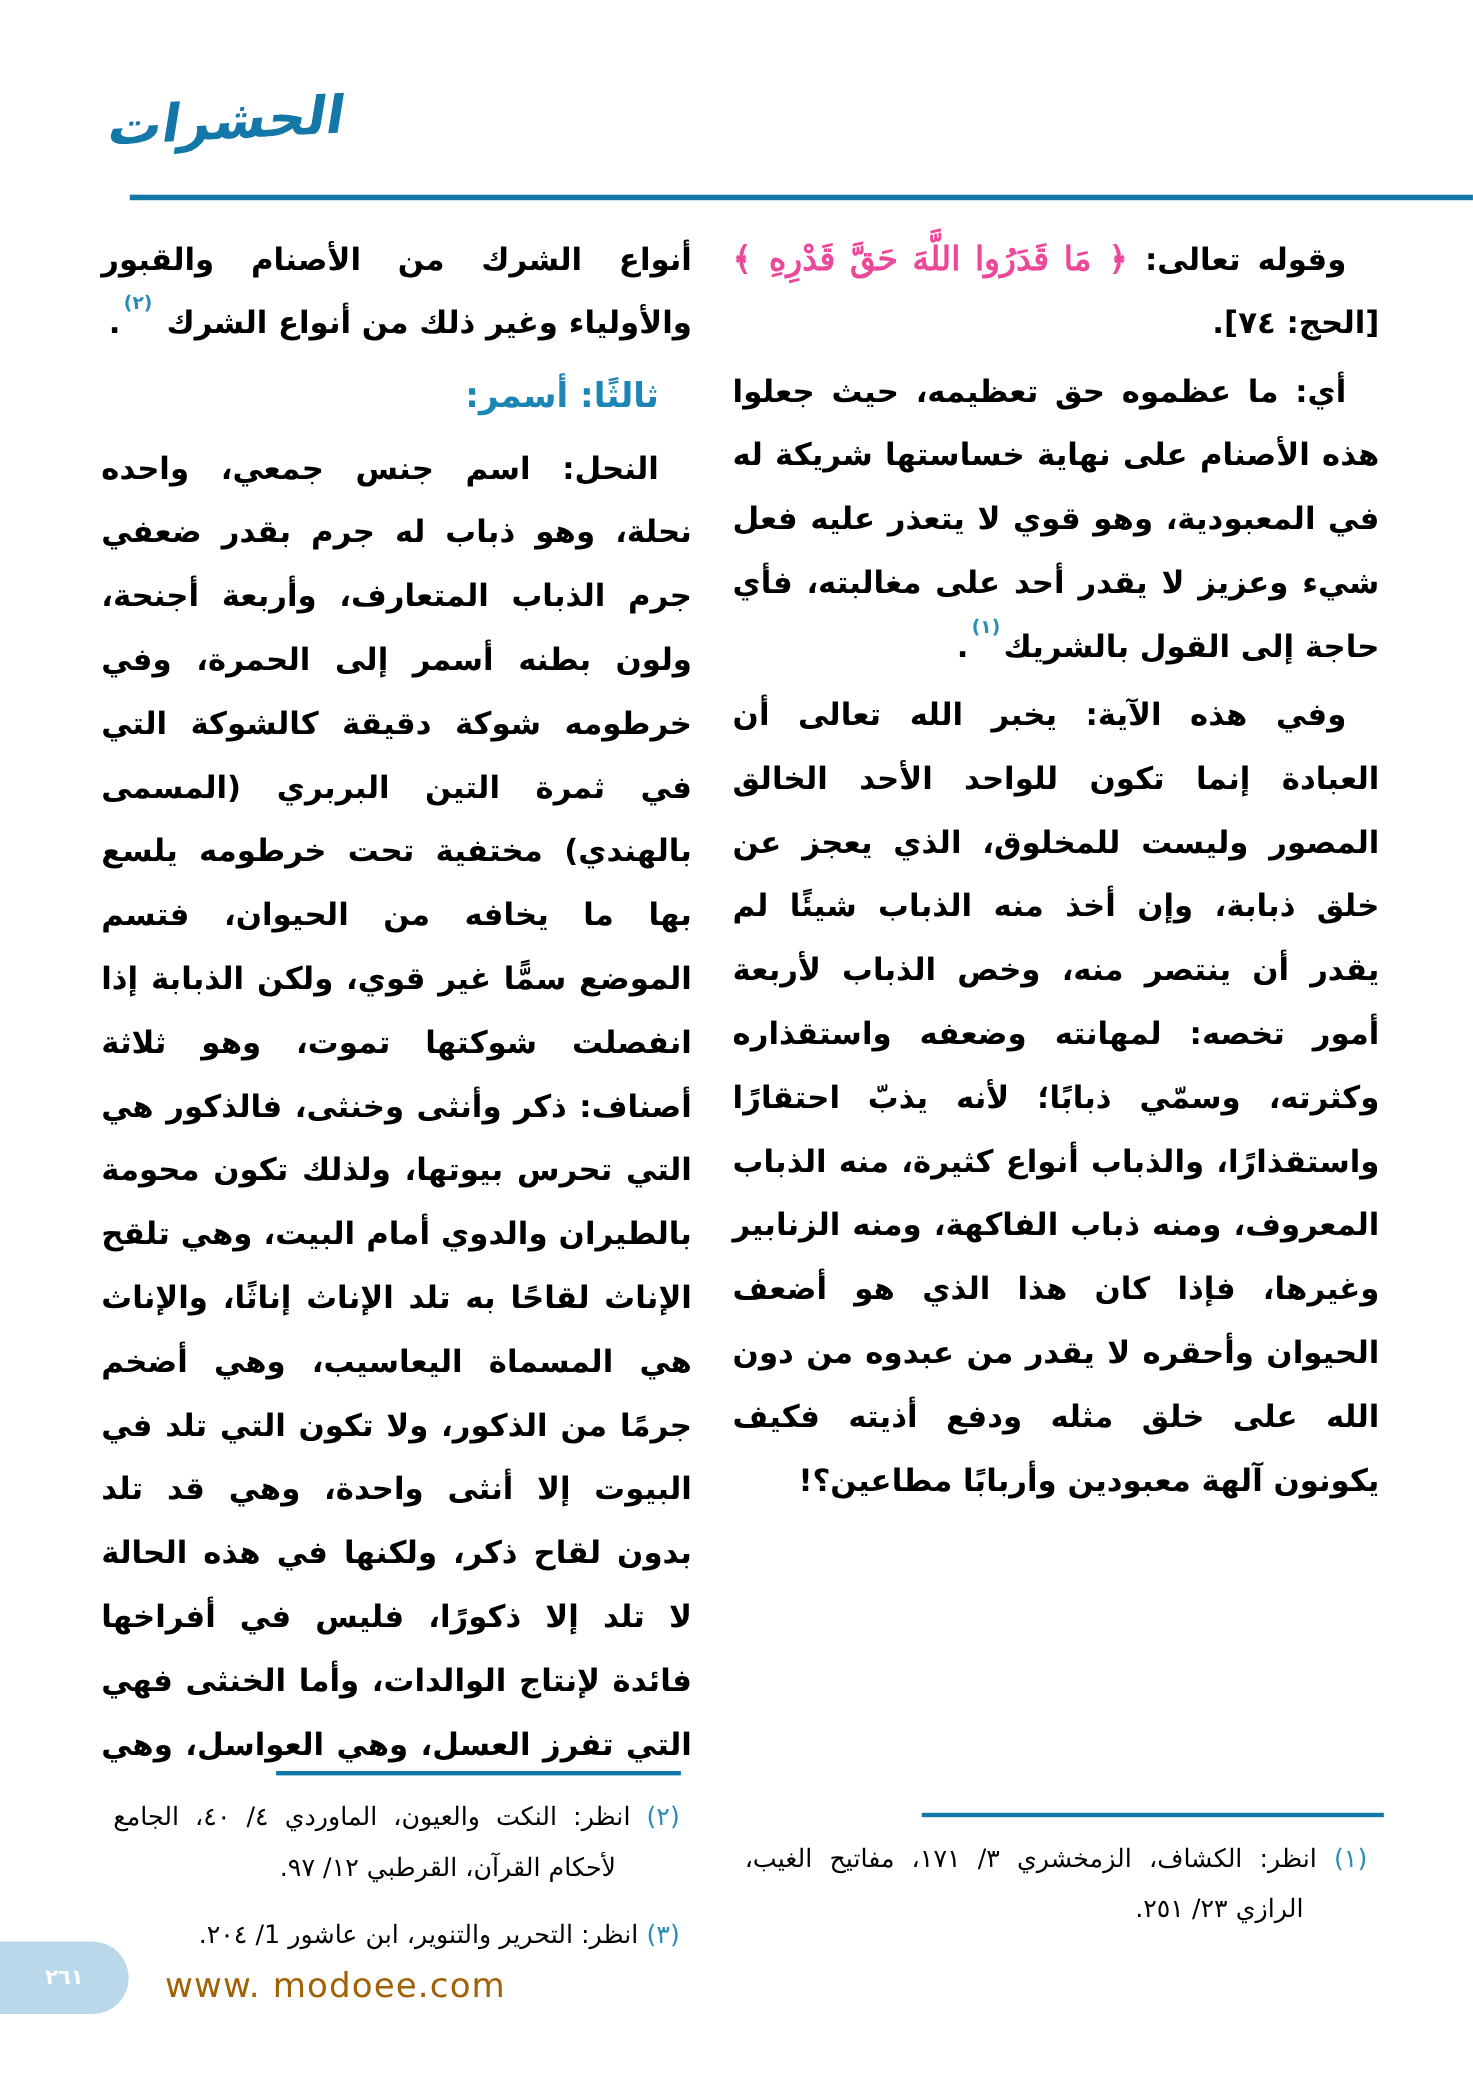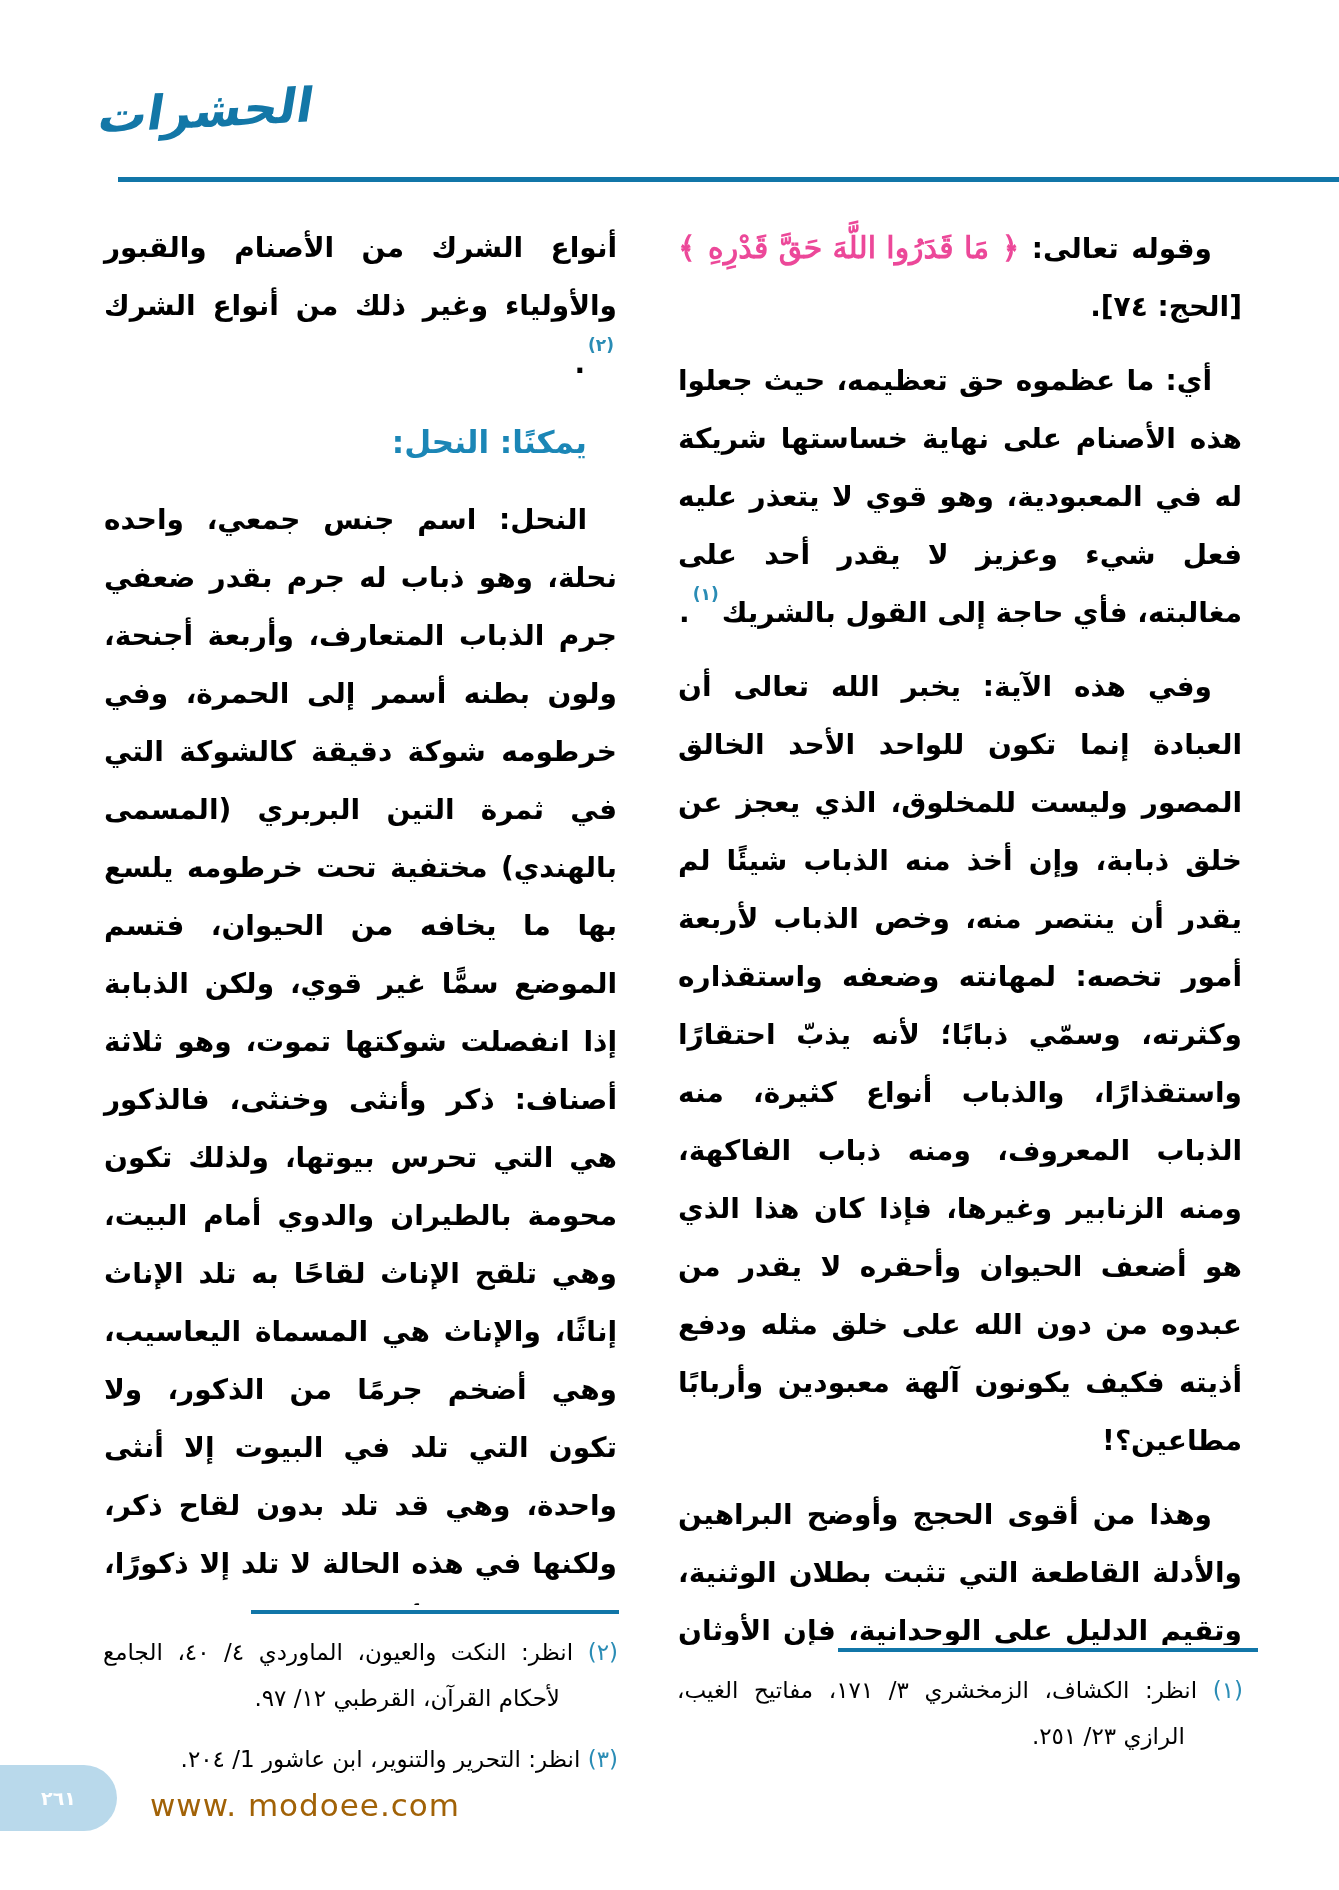--- a/index.html
+++ b/index.html
@@ -14,21 +14,21 @@
     direction:rtl;line-height:1.1;
   }
   .header-rule{position:absolute;top:177px;left:118px;right:0;height:5px;background:#1176a8;}
   
   .col{
     position:absolute;top:203px;direction:rtl;text-align:justify;
     color:#000;font-weight:700;font-size:28px;line-height:58px;overflow:hidden;
   }
   .col-right{right:81px;width:596px;height:1442px;}
   .col-left{left:88px;width:545px;height:1402px;}
-  .col p{margin:16px;}
+  .col p{margin:4px;}
   .indent{text-indent:30px;}
   .quran{color:#ec4899;font-size:30px;font-family:Liberation Serif, serif;}
   .heading{color:#1b86b6;font-size:31px;line-height:66px;text-indent:30px;}
   .fnref{
     color:#2a8cb5;font-size:17px;font-weight:700;
     position:relative;top:-12px;margin:0 3px;line-height:0;
   }
   
   .fn{position:absolute;direction:rtl;text-align:justify;color:#000;}
   .fn-right{right:81px;width:596px;top:1648px;}
@@ -68,30 +68,27 @@
       <span class="quran">مَا قَدَرُوا اللَّهَ حَقَّ قَدْرِهِ</span>
       <span class="quran">﴾</span>
       <span> [الحج: ٧٤].</span>
     </p>
     <p class="indent">
       <span>أي: ما عظموه حق تعظيمه، حيث جعلوا هذه الأصنام على نهاية خساستها شريكة له في المعبودية، وهو قوي لا يتعذر عليه فعل شيء وعزيز لا يقدر أحد على مغالبته، فأي حاجة إلى القول بالشريك</span><sup class="fnref">(١)</sup><span>.</span>
     </p>
     <p class="indent">
       <span>وفي هذه الآية: يخبر الله تعالى أن العبادة إنما تكون للواحد الأحد الخالق المصور وليست للمخلوق، الذي يعجز عن خلق ذبابة، وإن أخذ منه الذباب شيئًا لم يقدر أن ينتصر منه، وخص الذباب لأربعة أمور تخصه: لمهانته وضعفه واستقذاره وكثرته، وسمّي ذبابًا؛ لأنه يذبّ احتقارًا واستقذارًا، والذباب أنواع كثيرة، منه الذباب المعروف، ومنه ذباب الفاكهة، ومنه الزنابير وغيرها، فإذا كان هذا الذي هو أضعف الحيوان وأحقره لا يقدر من عبدوه من دون الله على خلق مثله ودفع أذيته فكيف يكونون آلهة معبودين وأربابًا مطاعين؟!</span>
     </p>
-    <p class="indent">
-      <span>وهذا من أقوى الحجج وأوضح البراهين والأدلة القاطعة التي تثبت بطلان الوثنية، وتقيم الدليل على الوحدانية، فإن الأوثان ومن يتبعونها ولو تضافرت كل القوى معها لا يمكن أن يخلقوا ذبابًا، وفيها إبطال كل</span>
-    </p>
   </div>
 
   <div class="col col-left">
     <p>
       <span>أنواع الشرك من الأصنام والقبور والأولياء وغير ذلك من أنواع الشرك </span><sup class="fnref">(٢)</sup><span>.</span>
     </p>
-    <p class="heading">يمكنًا: النحل:</p>
+    <p class="heading">ثالثًا: أسمر:</p>
     <p class="indent">
       <span>النحل: اسم جنس جمعي، واحده نحلة، وهو ذباب له جرم بقدر ضعفي جرم الذباب المتعارف، وأربعة أجنحة، ولون بطنه أسمر إلى الحمرة، وفي خرطومه شوكة دقيقة كالشوكة التي في ثمرة التين البربري (المسمى بالهندي) مختفية تحت خرطومه يلسع بها ما يخافه من الحيوان، فتسم الموضع سمًّا غير قوي، ولكن الذبابة إذا انفصلت شوكتها تموت، وهو ثلاثة أصناف: ذكر وأنثى وخنثى، فالذكور هي التي تحرس بيوتها، ولذلك تكون محومة بالطيران والدوي أمام البيت، وهي تلقح الإناث لقاحًا به تلد الإناث إناثًا، والإناث هي المسماة اليعاسيب، وهي أضخم جرمًا من الذكور، ولا تكون التي تلد في البيوت إلا أنثى واحدة، وهي قد تلد بدون لقاح ذكر، ولكنها في هذه الحالة لا تلد إلا ذكورًا، فليس في أفراخها فائدة لإنتاج الوالدات، وأما الخنثى فهي التي تفرز العسل، وهي العواسل، وهي أصغر جرمًا من الذكور، وهي معظم سكان بيت النحل </span>
     </p>
   </div>
 
   <div class="fn fn-right">
     <div class="fn-rule fn-rule-right"></div>
     <p>
       <span class="num">(١)</span>
       <span>انظر: الكشاف، الزمخشري ٣/ ١٧١، مفاتيح الغيب، الرازي ٢٣/ ٢٥١.</span>

